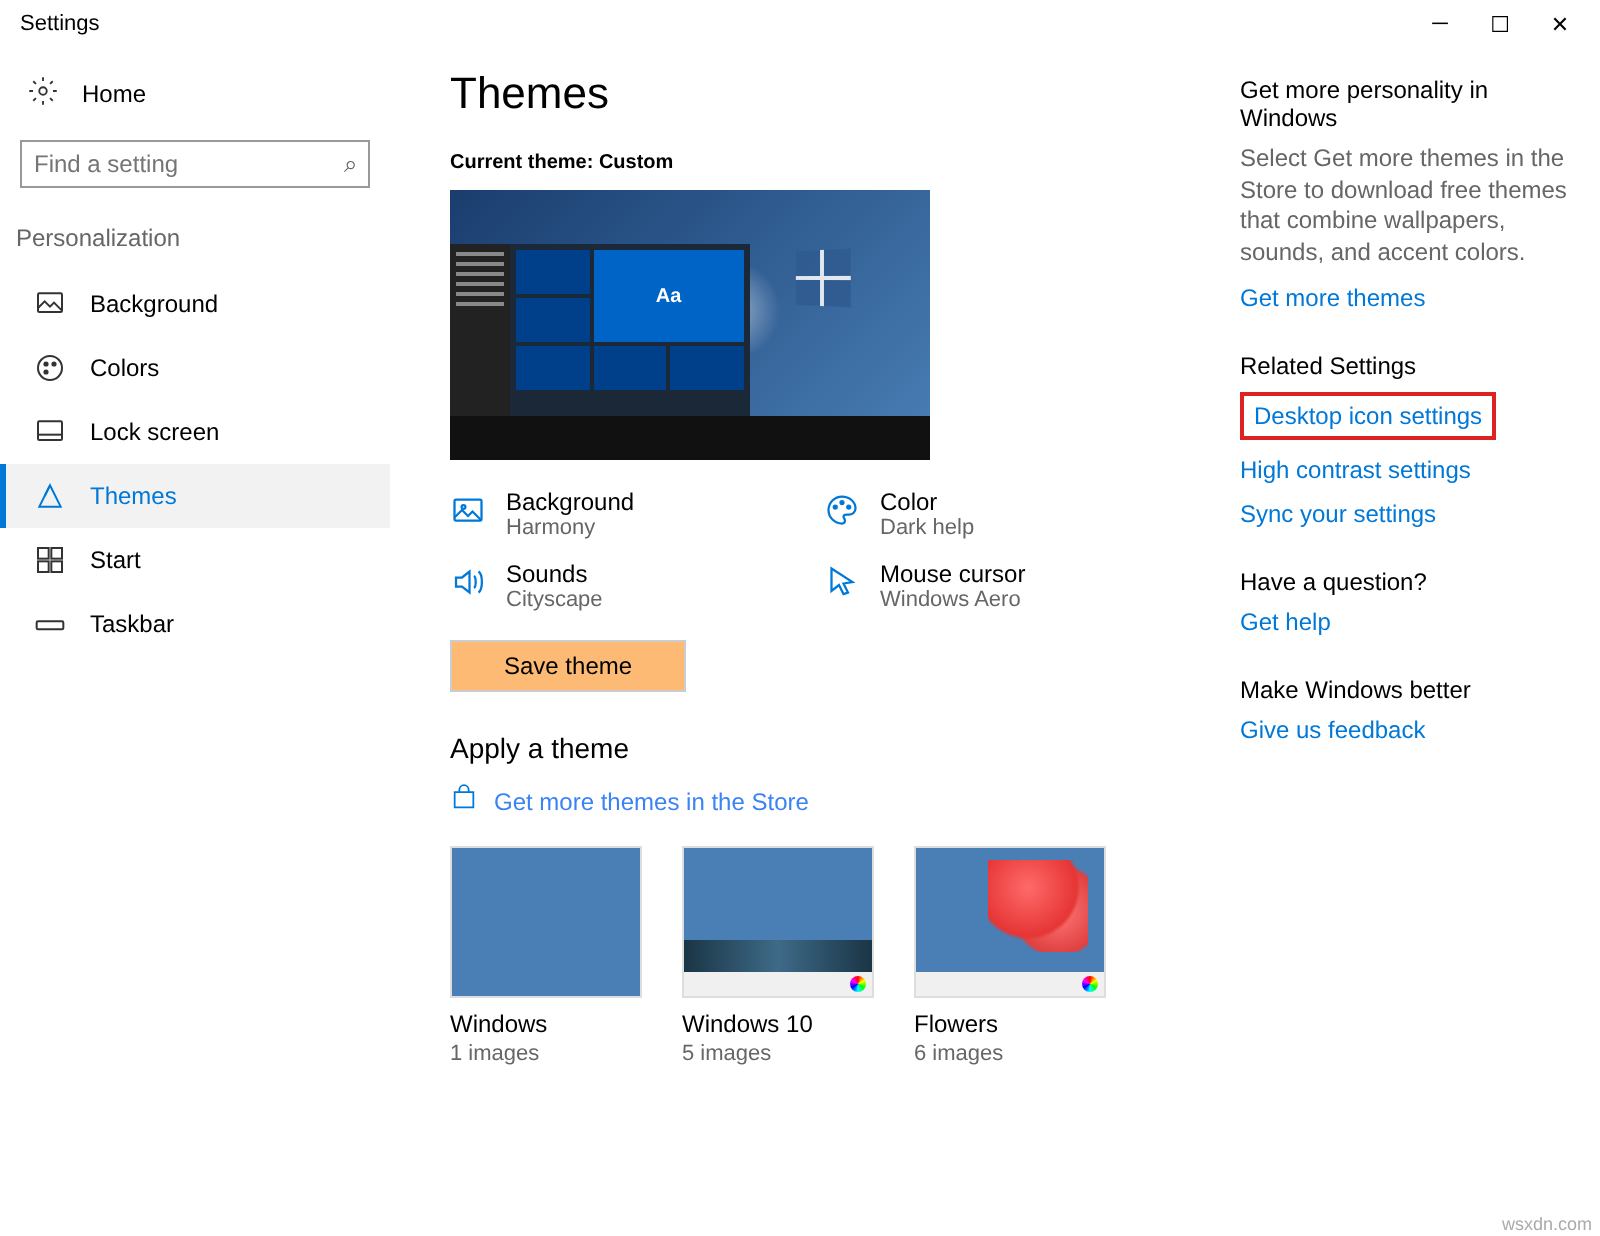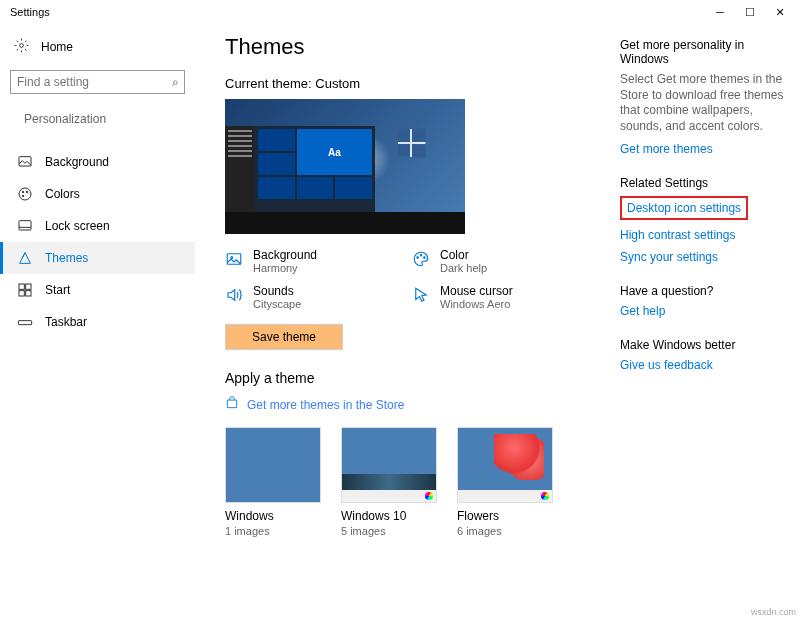--- a/index.html
+++ b/index.html
@@ -9,28 +9,28 @@
 .titlebar .title { font-size: 11px; padding-left: 5px; flex: 1; }
 .titlebar .win-controls { display: flex; gap: 0; }
 .titlebar .win-controls div { width: 30px; height: 22px; display: flex; align-items: center; justify-content: center; font-size: 11px; }
 
 .body-area { display: flex; height: 594px; }
 
 .sidebar { width: 195px; padding: 8px 0 0 0; }
 .home-row { display: flex; align-items: center; padding: 6px 14px; gap: 12px; margin-bottom: 8px; }
 .search-box { margin: 0 10px 12px 10px; border: 1px solid #999; height: 24px; display: flex; align-items: center; padding: 0 6px; }
 .search-box input { border: none; outline: none; flex: 1; font-size: 12px; color: #666; }
-.section-label { padding: 6px 24px; color: #666; font-size: 12px; margin-bottom: 14px; }
+.section-label { padding: 6px 8px; color: #666; font-size: 12px; margin-bottom: 4px; }
 .nav-item { display: flex; align-items: center; padding: 8px 14px; gap: 12px; font-size: 12px; cursor: pointer; border-left: 3px solid transparent; }
 .nav-item.selected { color: #0078d7; border-left: 3px solid #0078d7; background: #f2f2f2; }
 .nav-item .icon { width: 16px; height: 16px; display: flex; align-items: center; justify-content: center; }
 
 .main { flex: 1; padding: 10px 20px 0 30px; overflow: hidden; }
 .page-title { font-size: 22px; font-weight: 300; margin-bottom: 16px; }
-.subhead { font-size: 13px; font-weight: 400; margin-bottom: 8px; }
+.subhead { font-size: 10px; font-weight: 700; margin-bottom: 8px; }
 
 .theme-preview { width: 240px; height: 135px; background: linear-gradient(135deg, #1a3d6d 0%, #2e5a8f 45%, #4a7fb5 100%); position: relative; margin-bottom: 14px; overflow: hidden; }
 .theme-preview .tb { position: absolute; bottom: 0; left: 0; right: 0; height: 22px; background: #111; }
 .theme-preview .sm { position: absolute; bottom: 22px; left: 0; width: 150px; height: 86px; background: #1b2838; display: flex; }
 .theme-preview .sm .col1 { width: 30px; background: #222; display: flex; flex-direction: column; gap: 3px; padding: 4px 3px; }
 .theme-preview .sm .col1 div { height: 2px; background: #888; }
 .theme-preview .sm .tiles { flex: 1; display: grid; grid-template-columns: repeat(3, 1fr); grid-auto-rows: 22px; gap: 2px; padding: 3px; }
 .theme-preview .sm .tiles div { background: #003f8a; font-weight: bold; }
 .theme-preview .sm .tiles .aa { background: #0063c6; display: flex; align-items: center; justify-content: center; color: #fff; font-size: 10px; grid-column: span 2; grid-row: span 2; }
 .theme-preview .flare { position: absolute; top: 30px; right: 60px; width: 80px; height: 60px; background: radial-gradient(circle at center, #fff 0%, rgba(255,255,255,0.3) 20%, transparent 50%); }

